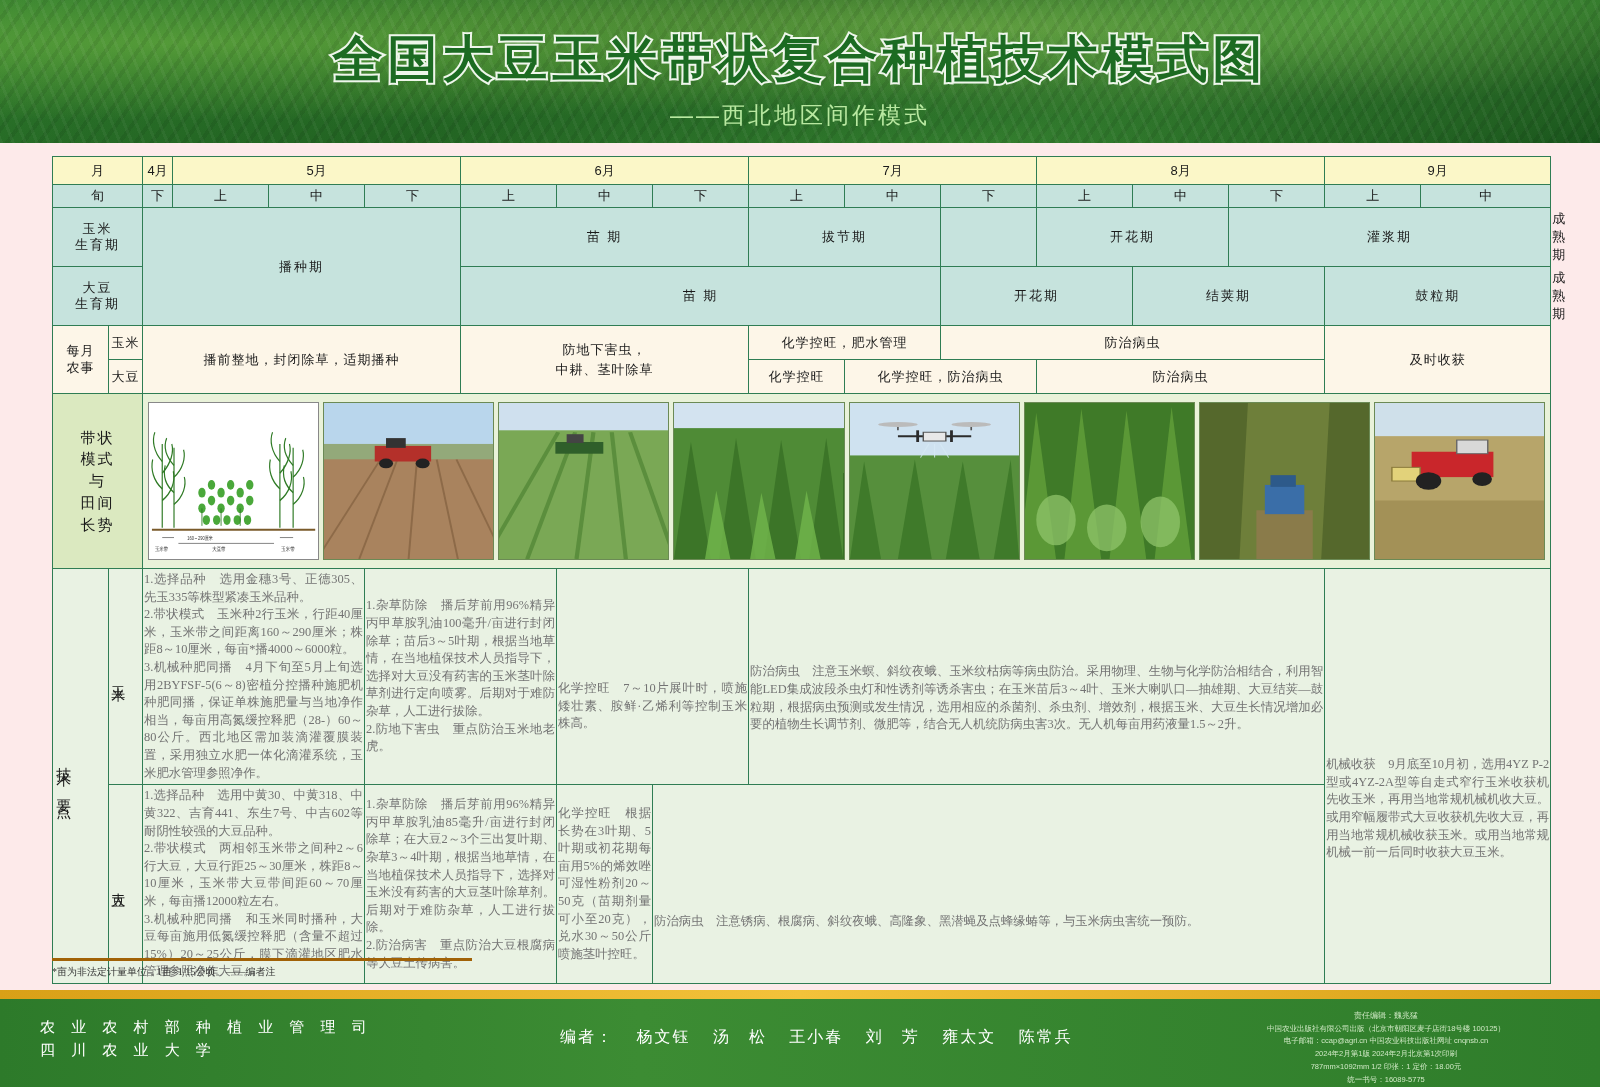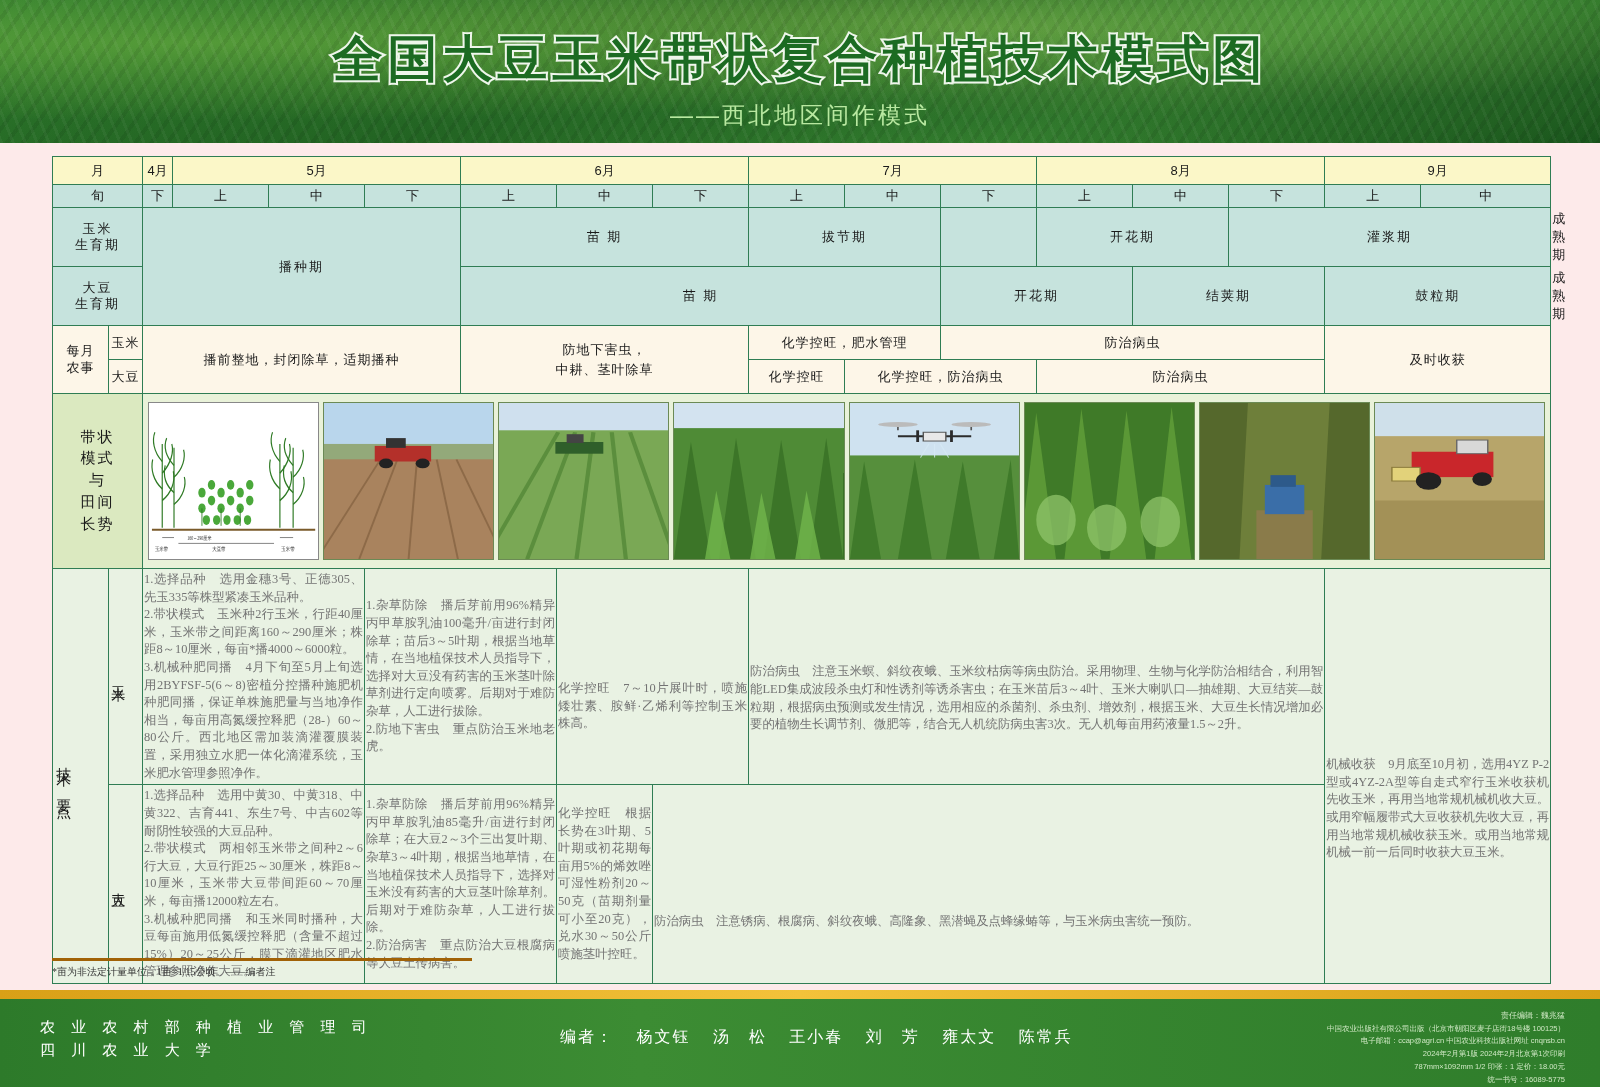--- a/index.html
+++ b/index.html
@@ -53,21 +53,21 @@
   .row-month td { background: #fbf7c8; height: 28px; font-size: 17px; }
   .row-xun td  { background: #c6e3dd; height: 22px; font-size: 13px; }
   .lbl { background: #c6e3dd; font-size: 14px; line-height: 1.25; width: 56px; }
   .lbl2 { background: #c6e3dd; font-size: 14px; line-height: 1.2; width: 34px; }
   .growth td { background: #c6e3dd; height: 38px; font-size: 14px; letter-spacing: 2px; }
   .farm td   { background: #fdf6e8; height: 34px; font-size: 14px; letter-spacing: 1px; }
   .farm .lbl, .farm .lbl2 { background: #fdf6e8; }
   .lbl-green { background: #dbe9c0 !important; }
 
   
-  .photos td { background: #e9f2d9; padding: 0; font-family: Liberation Serif, serif; }
+  .photos td { background: #e9f2d9; padding: 0; }
   .photo-band { display: flex; gap: 4px; padding: 6px 4px; }
   .ph { height: 158px; flex: 1 1 0; border: 1px solid #6b8a55; position: relative; overflow: hidden; }
 
   .ph-diagram { background: #ffffff; border: 1px solid #888; }
   .ph-2 { background: linear-gradient(#b8d4ea 0 26%, #8fa878 26% 34%, #a9835e 34% 100%); }
   .ph-3 { background: linear-gradient(#cfe0ee 0 18%, #7fa05e 18% 30%, #6f9e48 30% 100%); }
   .ph-4 { background: linear-gradient(#d6e6f2 0 16%, #4e8a36 16% 45%, #356d24 45% 100%); }
   .ph-5 { background: linear-gradient(#cfe2f0 0 30%, #5f9b43 30% 60%, #477f30 60% 100%); }
   .ph-6 { background: linear-gradient(#5c8f3a 0 20%, #3f7a28 20% 70%, #2d5f1d 70% 100%); }
   .ph-7 { background: linear-gradient(#8c9a55 0 15%, #6b7c3a 15% 60%, #55682c 60% 100%); }
@@ -98,22 +98,22 @@
   .gold-bar { position: absolute; left:0; bottom: 88px; width: 100%; height: 9px;
     background: linear-gradient(90deg,#d9a017,#f3c23a,#d9a017); }
   .footer {
     position: absolute; left: 0; bottom: 0; width: 100%; height: 88px;
     background: linear-gradient(90deg,#2d7a2a 0%, #3c8c33 40%, #2f7d2b 100%);
     color: #fff;
   }
   .foot-left { position: absolute; left: 40px; top: 16px; font-size: 15px; line-height: 1.55; letter-spacing: 6px; }
   .foot-mid  { position: absolute; left: 560px; top: 28px; font-size: 16px; letter-spacing: 2px; }
   .foot-mid span { margin-right: 16px; text-align: right; }
-  .foot-right { position: absolute; right: 35px; top: 10px; font-size: 7.5px; line-height: 1.7;
-     color: #cfe8c4; text-align: right; width: 380px; }
+  .foot-right { position: absolute; right: 24px; top: 10px; font-size: 7.5px; line-height: 1.7;
+     color: #cfe8c4; text-align: center; width: 380px; }
   .foot-right .r1 { font-size: 8px; }
 </style>
 </head>
 <body>
 
 <div class="poster">
 
   <div class="banner">
     <div class="banner-inner">
       <div class="main-title">全国大豆玉米带状复合种植技术模式图</div>

